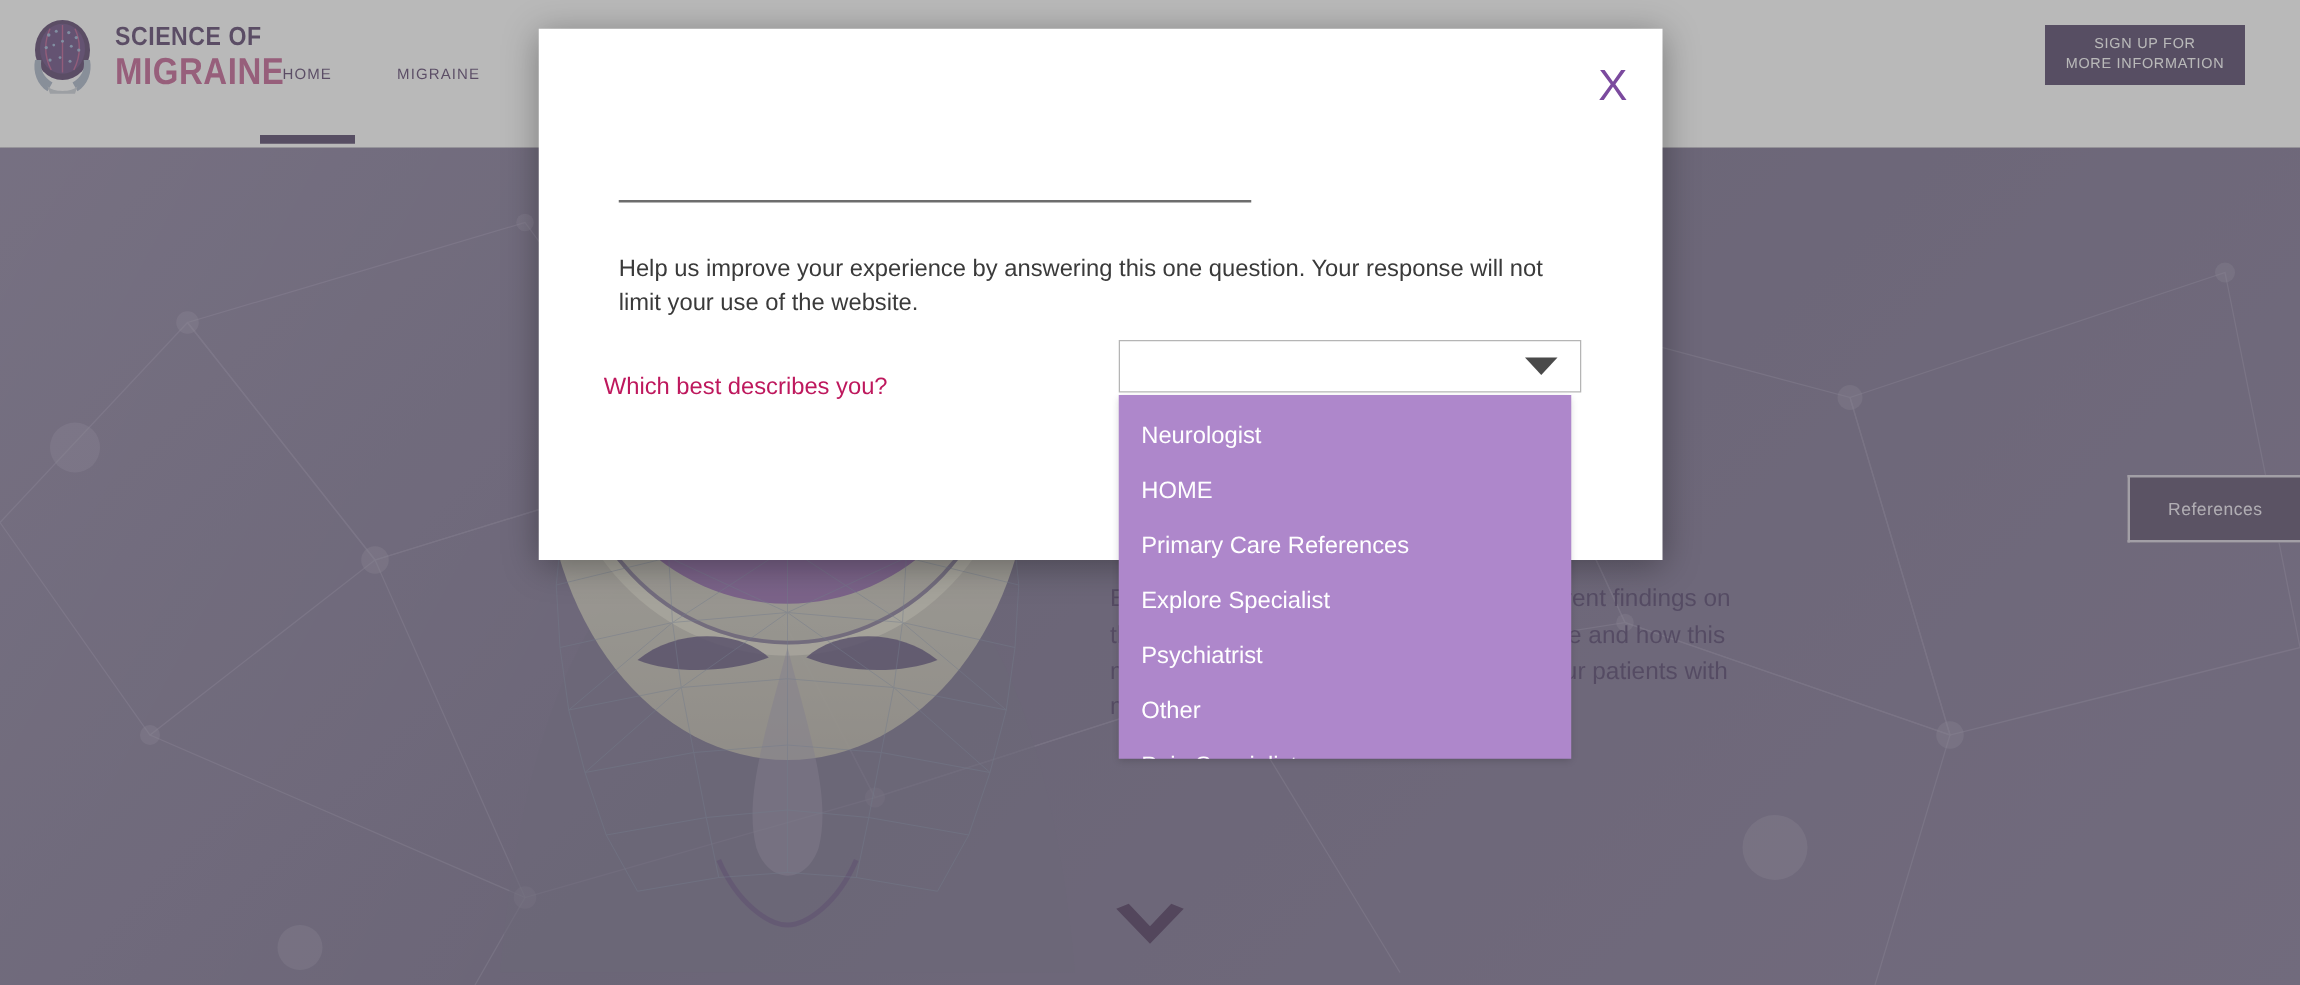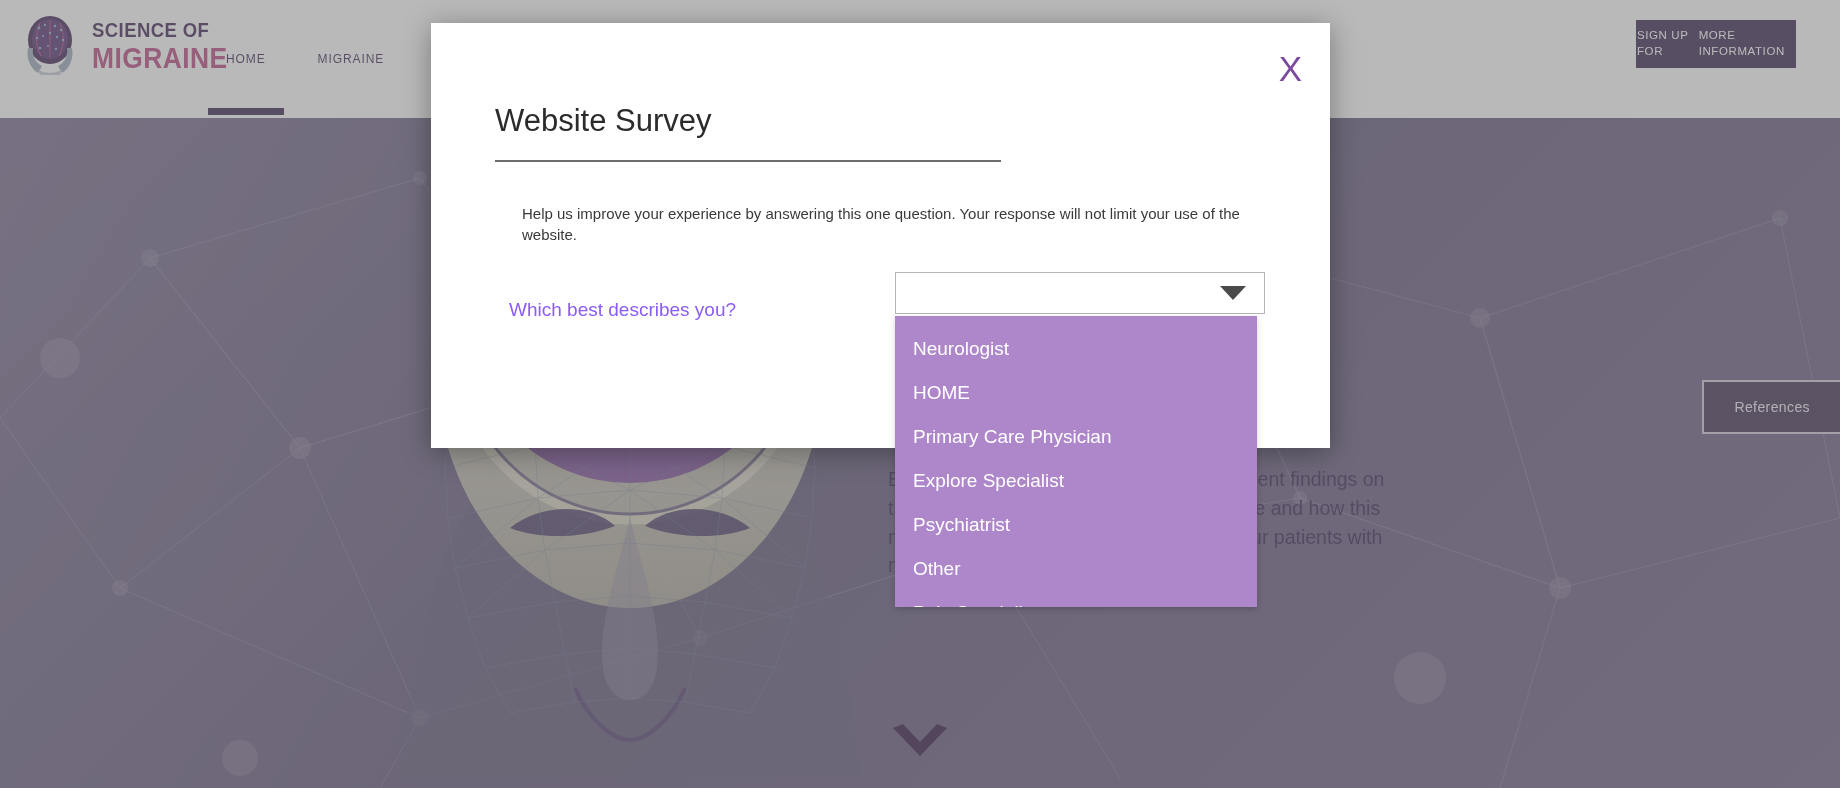--- a/index.html
+++ b/index.html
@@ -44,21 +44,21 @@
     color: #3b1e51; font-size: 12px; letter-spacing: 0.9px; cursor: pointer;
     padding: 0 26px;
   }
   .nav-item.active::after {
     content: ""; position: absolute; left: 8px; right: 8px; bottom: 0; height: 7px; background: #33204c;
   }
   .signup-btn {
     position: absolute; right: 44px; top: 20px;
     width: 160px; height: 48px;
     background: #33204c; color: #ffffff;
-    display: flex; flex-direction: row; align-items: center; justify-content: center;
+    display: flex; flex-direction: column; align-items: center; justify-content: center;
     font-size: 11.5px; letter-spacing: 0.6px; line-height: 1.35; cursor: pointer;
     border: 1px solid #33204c;
   }
 
   
   .hero {
     position: absolute; top: 118px; left: 0; width: 1840px; height: 670px;
     background:
       linear-gradient(118deg, rgba(255,255,255,0.05) 0%, rgba(255,255,255,0.0) 35%),
       linear-gradient(135deg, #6d5f86 0%, #5d5276 45%, #6a5c82 100%);
@@ -104,25 +104,25 @@
   }
   .modal-title {
     position: absolute; left: 64px; top: 80px;
     font-size: 31px; color: #2b2b2b; font-weight: 400;
   }
   .modal-rule {
     position: absolute; left: 64px; top: 137px; width: 506px; height: 2px; background: #6d6d6d;
   }
   .modal-desc {
     position: absolute; left: 64px; top: 180px; width: 745px;
-    font-size: 15px; line-height: 1.42; color: #3a3a3a; margin-left: 27px;
+    font-size: 19px; line-height: 1.42; color: #3a3a3a;
   }
   .modal-q {
-    position: absolute; left: 78px; top: 276px;
-    font-size: 19px; color: #8b5cf6;
+    position: absolute; left: 52px; top: 276px;
+    font-size: 19px; color: #be185d;
   }
 
   
   .select-box {
     position: absolute; left: 895px; top: 272px; width: 370px; height: 42px;
     background: #ffffff; border: 1px solid #b5b5b5;
     display: flex; align-items: center; justify-content: flex-end;
     padding-right: 18px; cursor: pointer;
     z-index: 40;
   }
@@ -354,36 +354,35 @@
         <span>SIGN UP FOR</span>
         <span>MORE INFORMATION</span>
       </div>
     </div>
   </div>
 
   <div class="dim"></div>
 
   <div class="modal">
     <div class="modal-close">X</div>
-    <div class="modal-title">Website Survey</div>
     <div class="modal-rule"></div>
     <div class="modal-desc">Help us improve your experience by answering this one question. Your response will not limit your use of the website.</div>
     <div class="modal-q">Which best describes you?</div>
 
     <div class="submit-ring">
       <button class="submit-btn">Submit</button>
     </div>
   </div>
 
   <div class="select-box">
     <span class="chevron-down"></span>
   </div>
   <div class="select-menu">
     <div class="opt">Neurologist</div>
     <div class="opt">HOME</div>
-    <div class="opt">Primary Care Physician</div>
+    <div class="opt">Primary Care References</div>
     <div class="opt">Explore Specialist</div>
     <div class="opt">Psychiatrist</div>
     <div class="opt">Other</div>
     <div class="opt">Pain Specialist</div>
   </div>
 
 </div>
 
 </body></html>

